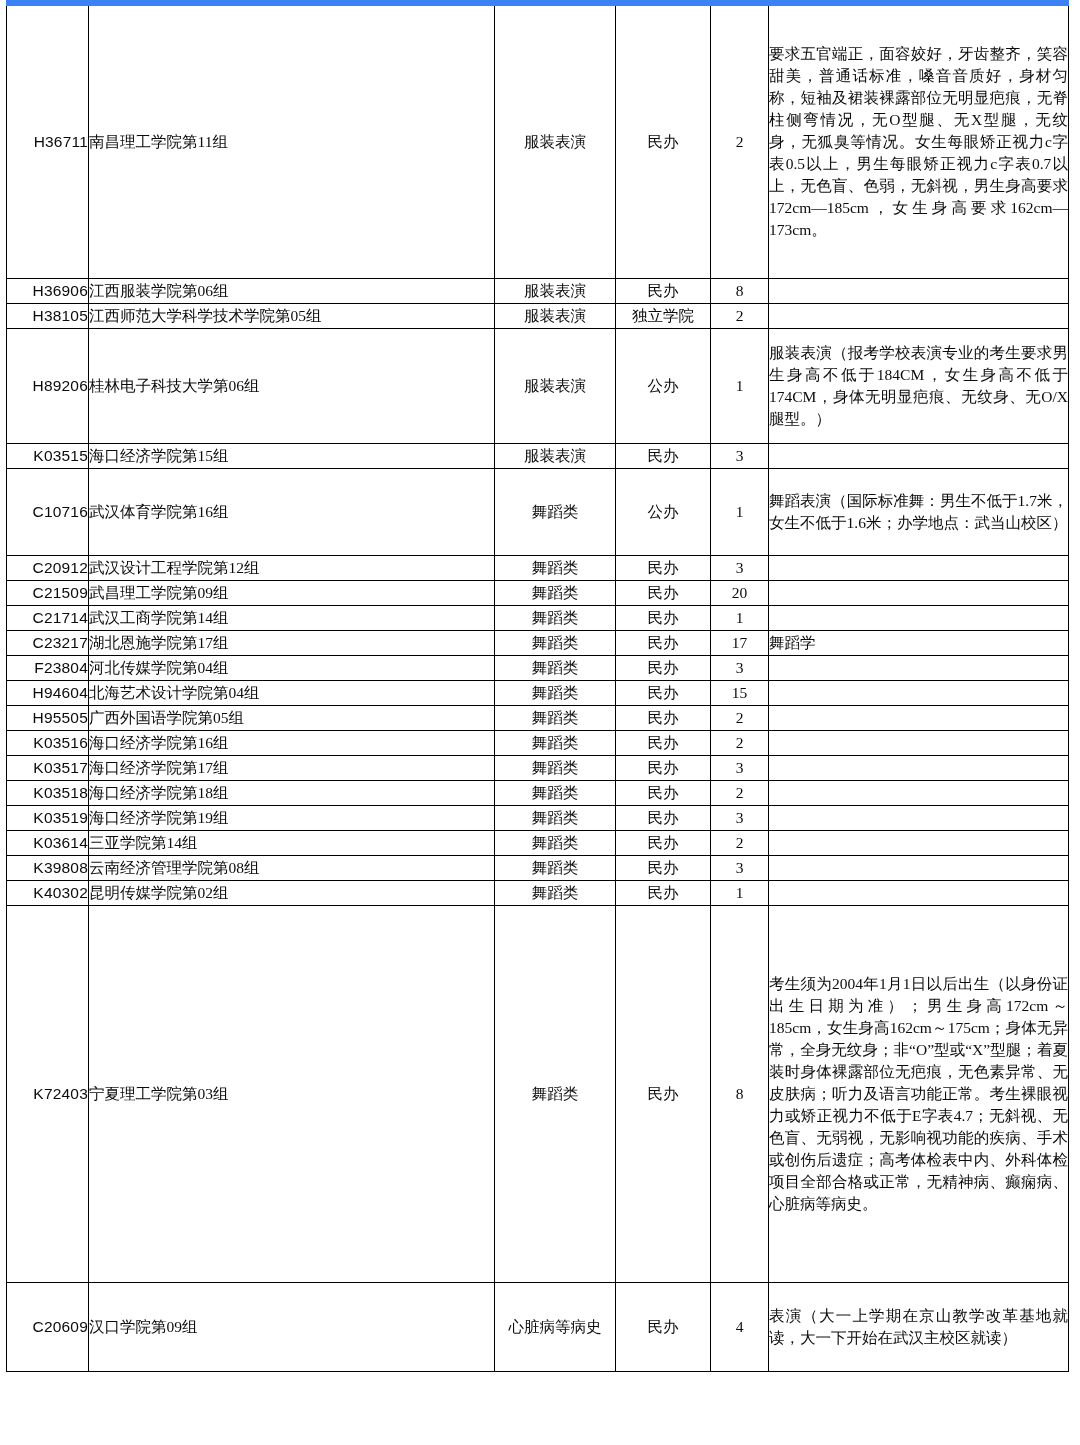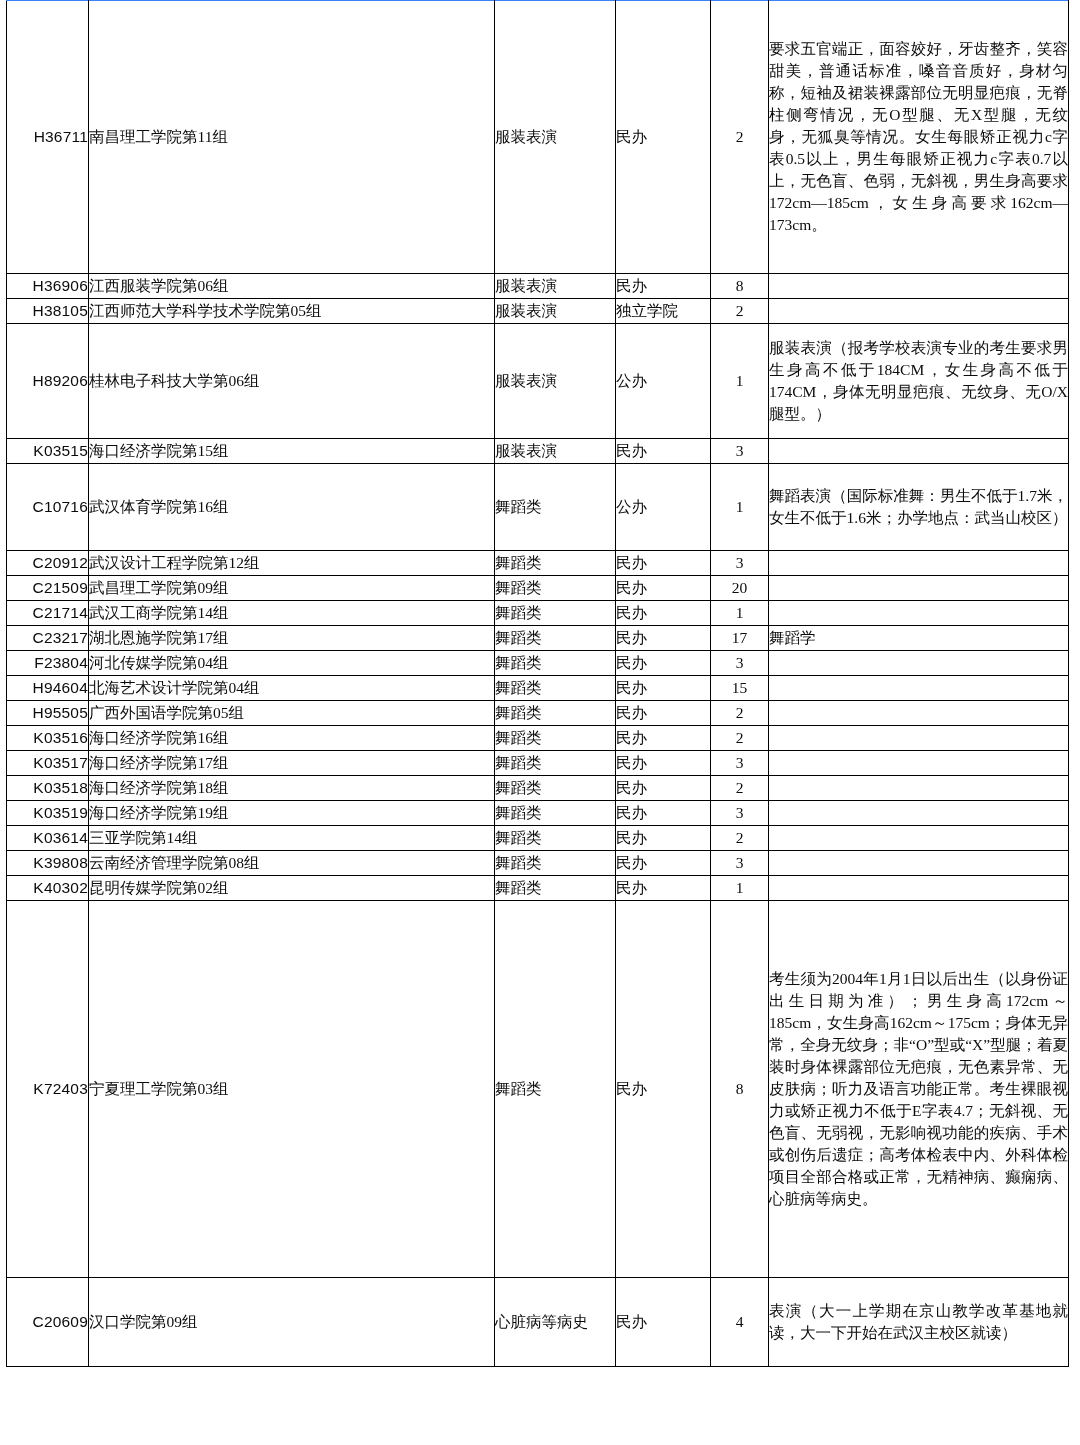--- a/index.html
+++ b/index.html
@@ -42,34 +42,34 @@
   table.grid td {
     border: 1px solid #000000;
     padding: 0;
     vertical-align: middle;
     font-size: 15.5px;
     line-height: 1.42;
     color: #0b0b0b;
   }
 
   
-  tr.first-row > td { border-top: 1px solid #3b82f6; }
+  tr.first-row > td { border-top: 6px solid #3b82f6; }
 
   .cell-code {
     text-align: right;
     font-family: Liberation Sans, sans-serif;
     letter-spacing: 0.2px;
     padding: 1px 2px;
   }
   .cell-school {
     text-align: left;
     padding: 1px 4px 1px 8px;
   }
   .cell-major, .cell-type {
-    text-align: left;
+    text-align: center;
     padding: 1px 2px;
   }
   .cell-count {
     text-align: center;
     padding: 1px 2px;
   }
   .cell-note {
     text-align: left;
     vertical-align: top;
     padding: 5px 6px 4px 7px;

